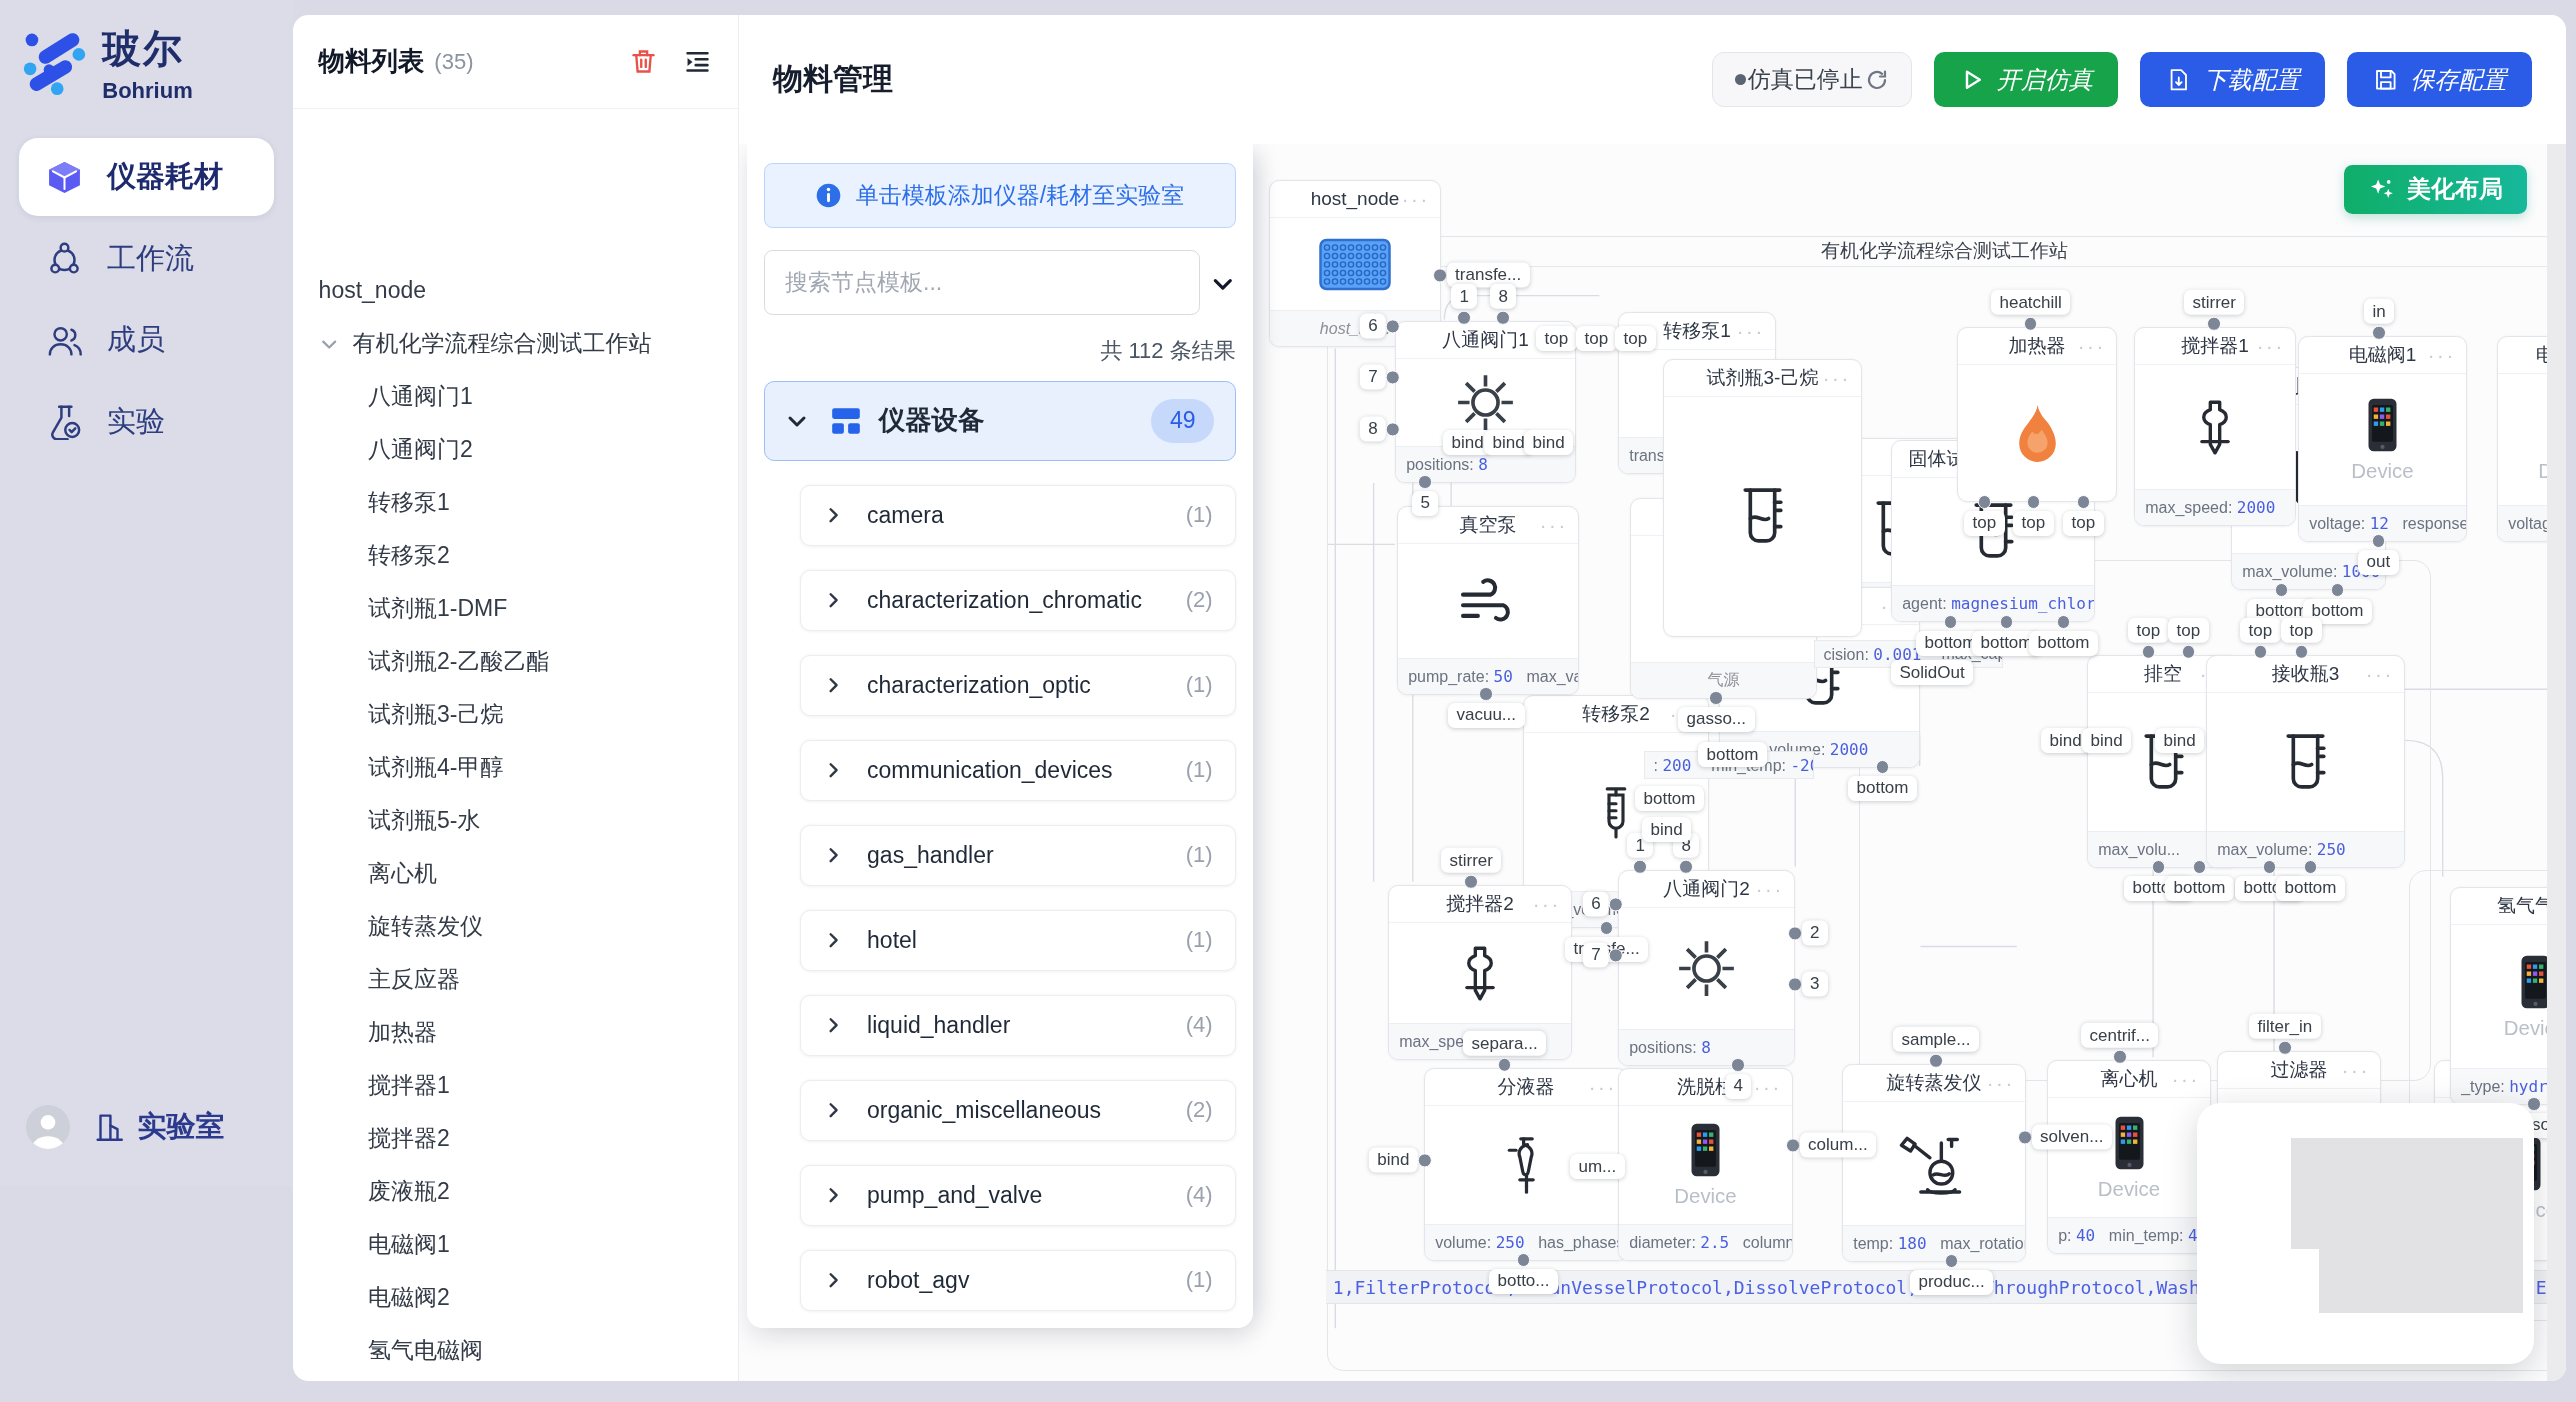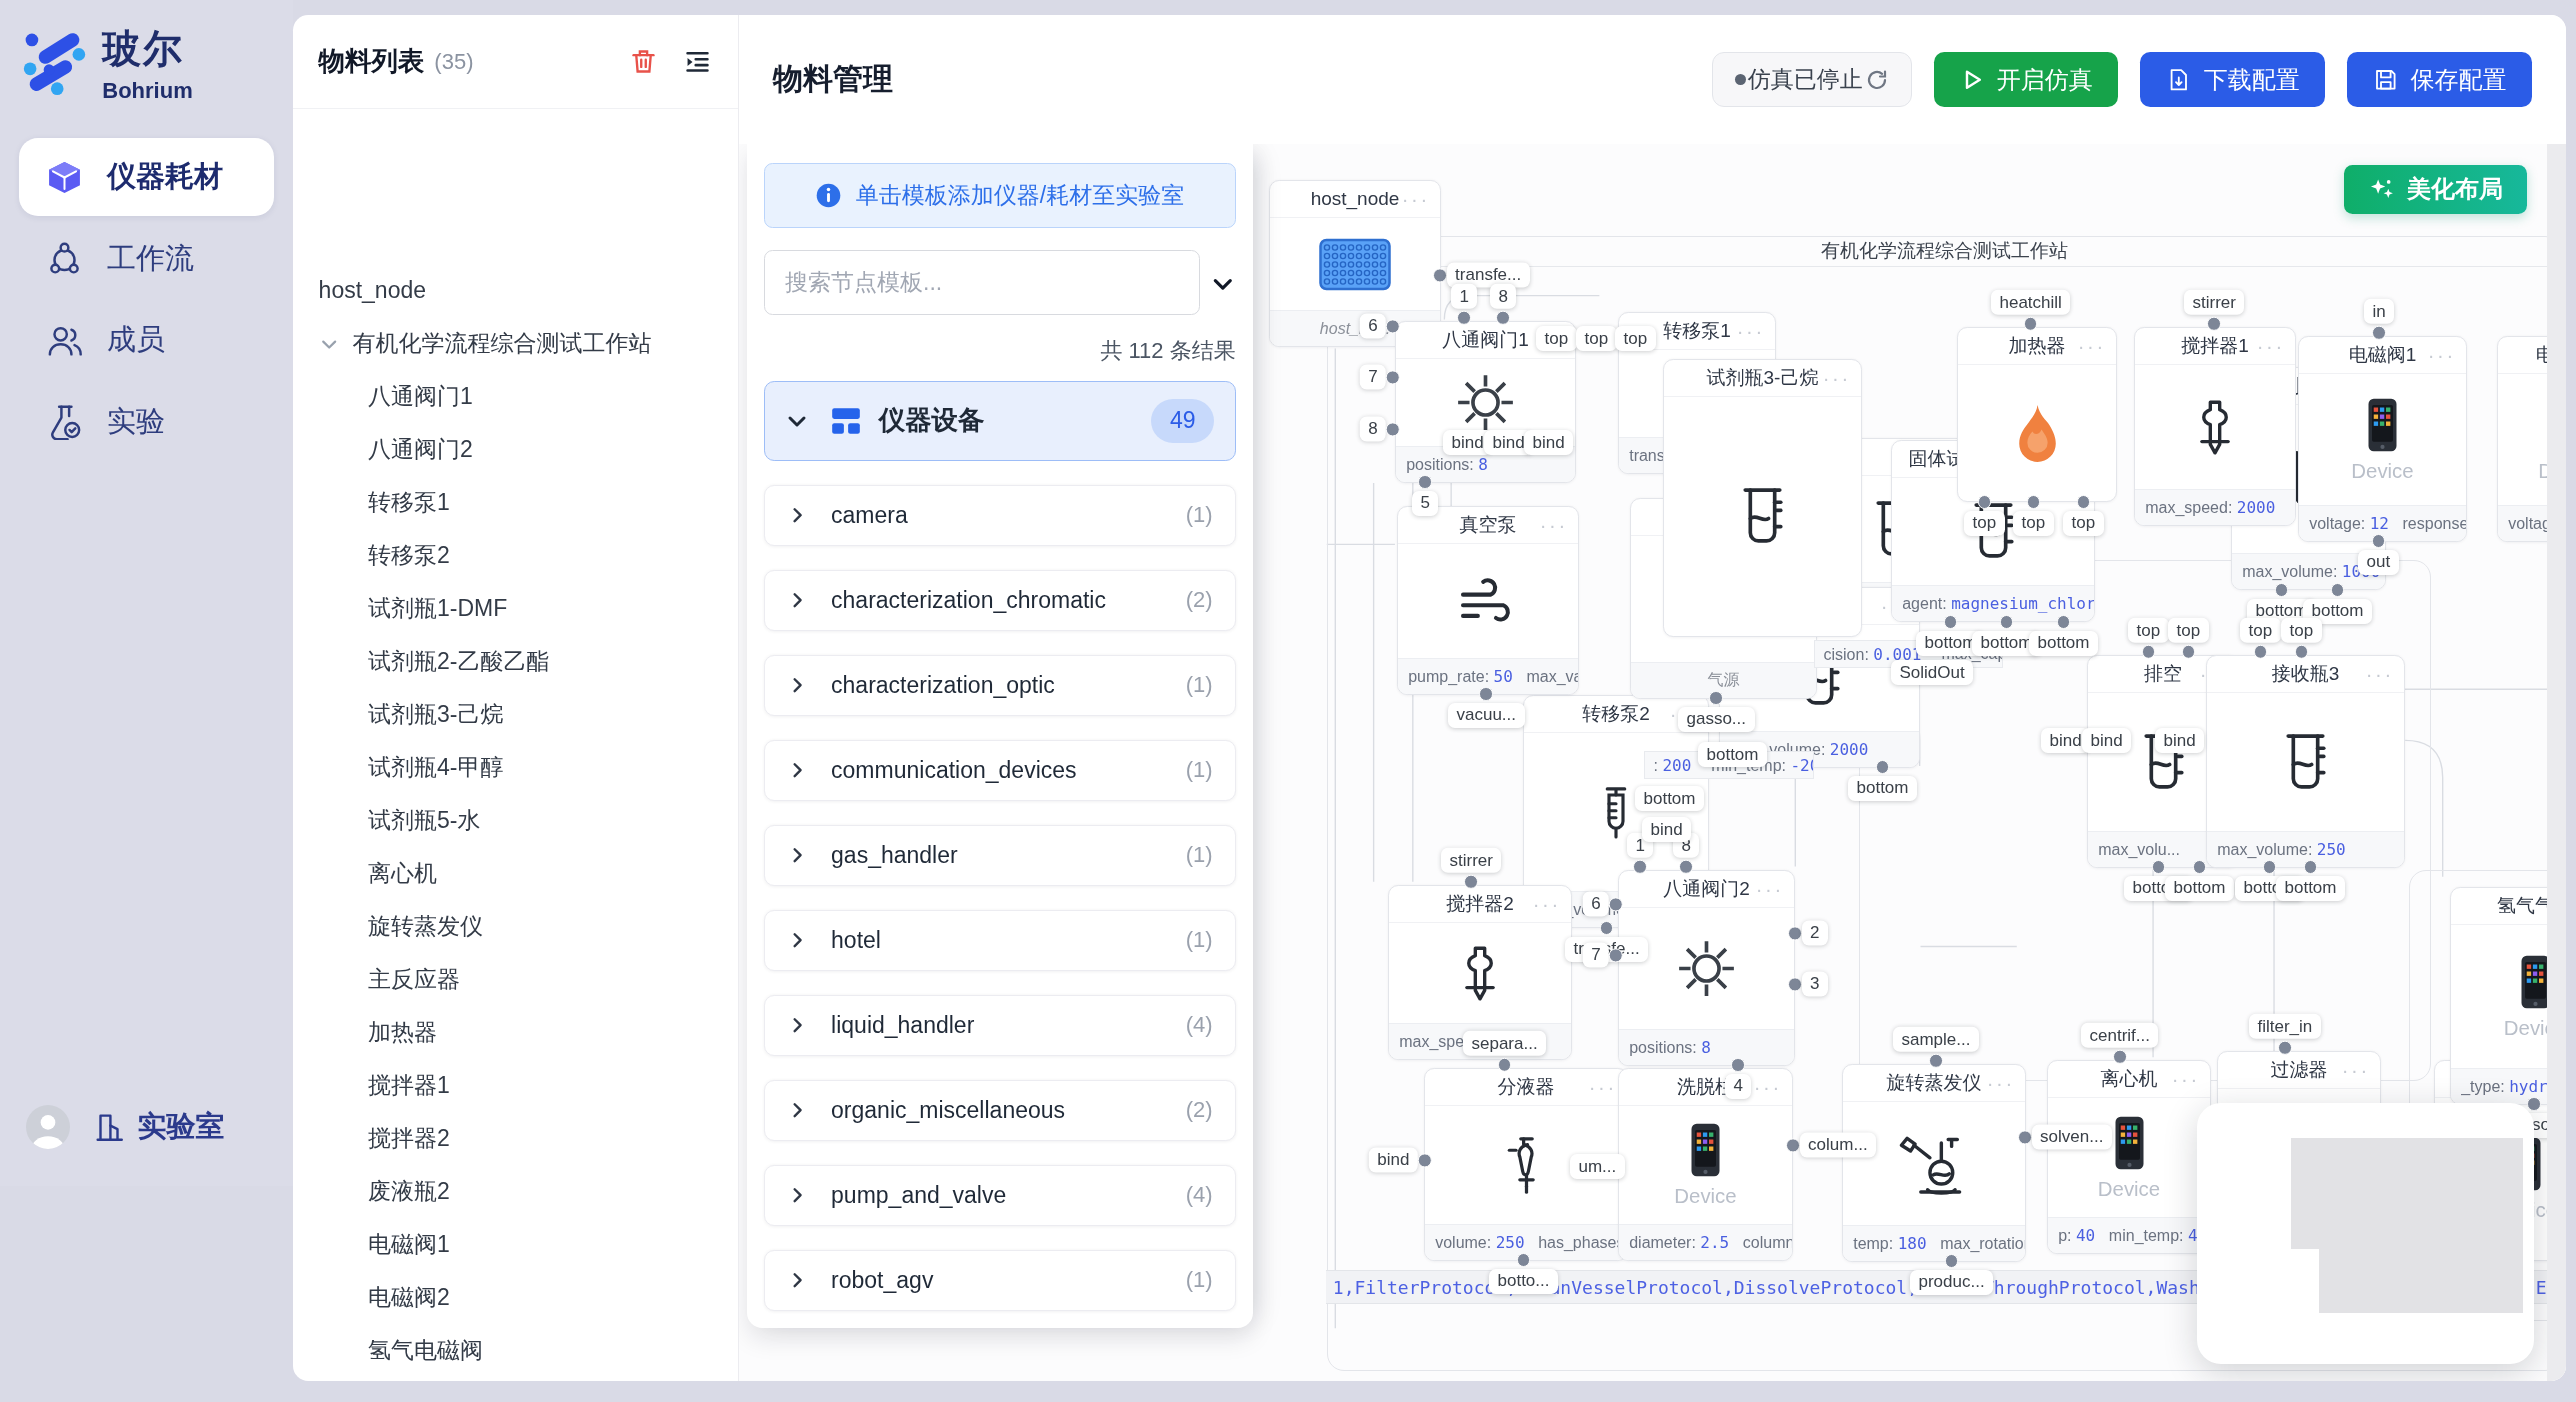--- a/index.html
+++ b/index.html
@@ -40,21 +40,21 @@
   .tchev { width:20.4px; height:20.4px; color:#98a1ad; }
 
   
   .maincol { flex:1; display:flex; flex-direction:column; min-width:0; }
   .m-header { height:129px; display:flex; align-items:center; padding:0 34px; background:#fff; }
   .page-title { font-size:30px; font-weight:bold; color:#161e2e; }
   .hbtns { margin-left:auto; display:flex; align-items:center; gap:22px; }
   .pill { height:55px; display:flex; align-items:center; gap:2px; padding:0 22px; border:1.3px solid #e3e5ea; background:#f7f7f9; border-radius:12px; font-size:23px; color:#3a424e; }
   .pill .dot { width:11px; height:11px; border-radius:50%; background:#5b6472; }
   .pill .ricon { width:24px; height:24px; }
-  .btn { height:55px; display:flex; align-items:center; gap:12px; padding:0 25.6px; border-radius:10.2px; color:#fff; font-size:24px; cursor:pointer; }
+  .btn { height:55px; display:flex; align-items:center; gap:12px; padding:0 25.6px; border-radius:10.2px; color:#fff; font-size:24px; cursor:pointer;font-style:italic; }
   .btn .bico { width:25.6px; height:25.6px; }
   .btn.green { background:#16a34a; }
   .btn.blue { background:#2b5ce7; }
 
   
   .canvas { position:relative; flex:1; background:#fcfcfd; overflow:hidden; }
   .edges { position:absolute; left:0; top:0; z-index:0; }
   .frame { position:absolute; border:1.3px solid #e3e5ea; border-radius:17px; z-index:0; }
   .frame-band { position:absolute; border-bottom:1.3px solid #e6e8ec; display:flex; align-items:center; justify-content:center; font-size:19px; color:#3c434e; z-index:0; }
 
@@ -94,21 +94,21 @@
   .searchrow input { width:436px; height:65px; border:1.3px solid #d8dadf; border-radius:8.5px; padding:0 20.4px; font-size:23px; color:#374151; outline:none; font-family:inherit; }
   .searchrow input::placeholder { color:#a1a7b3; }
   .s-chev { position:absolute; right:0; top:20.4px; width:25.6px; height:25.6px; color:#111827; cursor:pointer; }
   .results { margin:20.4px 17px 0; text-align:right; font-size:22px; color:#4b5563; }
   .ghead { margin:15.3px 17px 0; height:80px; border-radius:10.2px; background:#e8effd; border:1.7px solid #9dbdf7; display:flex; align-items:center; padding:0 20.4px; cursor:pointer; }
   .ghead .gchev { width:24px; height:24px; color:#1f2937; }
   .ghead .gico { width:34px; height:34px; margin-left:20.4px; }
   .ghead .glab { font-size:26.4px; font-weight:bold; color:#1f2937; margin-left:15.3px; }
   .gbadge { margin-left:auto; height:44px; min-width:63px; padding:0 17px; border-radius:22px; background:#c7d9fb; color:#2b5ce7; font-size:23px; display:flex; align-items:center; justify-content:center; }
   .cats { margin:0 17px; }
-  .cat { margin-top:24px; height:61px; border-radius:10.2px; border:0.9px solid #ececf1; background:#fff; box-shadow:0 0.9px 3.4px rgba(16,24,40,.06); display:flex; align-items:center; padding:0 22px; cursor:pointer; }
+  .cat { margin-top:24px; height:61px; border-radius:10.2px; border:0.9px solid #ececf1; background:#fff; box-shadow:0 0.9px 3.4px rgba(16,24,40,.06); display:flex; align-items:center; padding:0 22px; cursor:pointer;margin-left:36px; }
   .cat .cchev { width:20.4px; height:20.4px; color:#2f3745; }
   .cat .cname { margin-left:24px; font-size:23px; color:#1f2937; }
   .cat .ccount { margin-left:auto; font-size:22px; color:#9aa1ad; }
 
   .beautify { position:absolute; top:20.4px; right:39px; height:49px; padding:0 24px; border-radius:8.5px; background:linear-gradient(90deg,#0fae69,#17b89b); color:#fff; font-size:24px; font-weight:bold; display:flex; align-items:center; gap:12px; z-index:9; cursor:pointer; box-shadow:0 3.4px 10.2px rgba(16,150,110,.25); }
   .beautify .spark { width:27px; height:27px; }
 </style>
 </head>
 <body>
 

